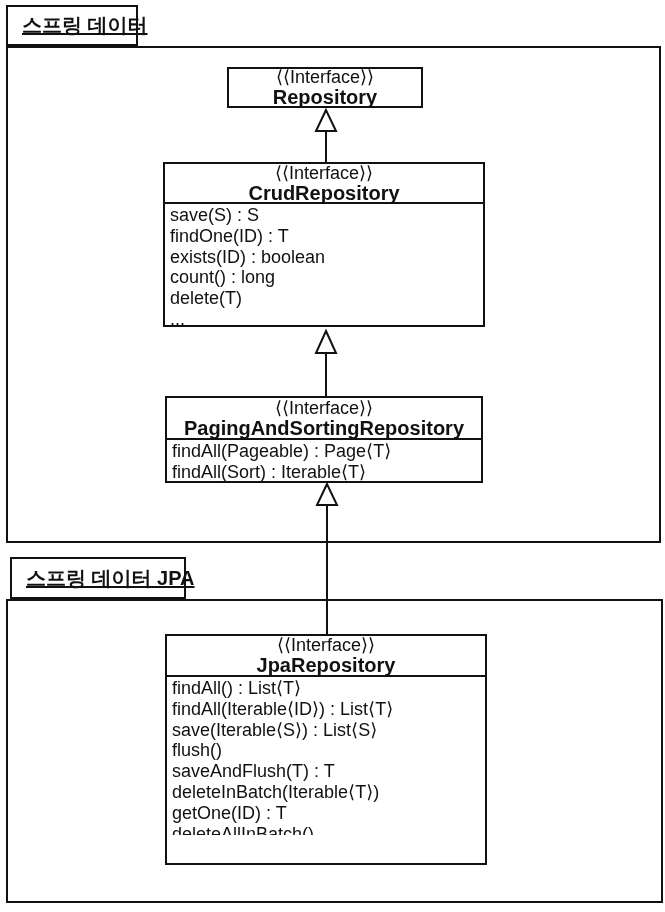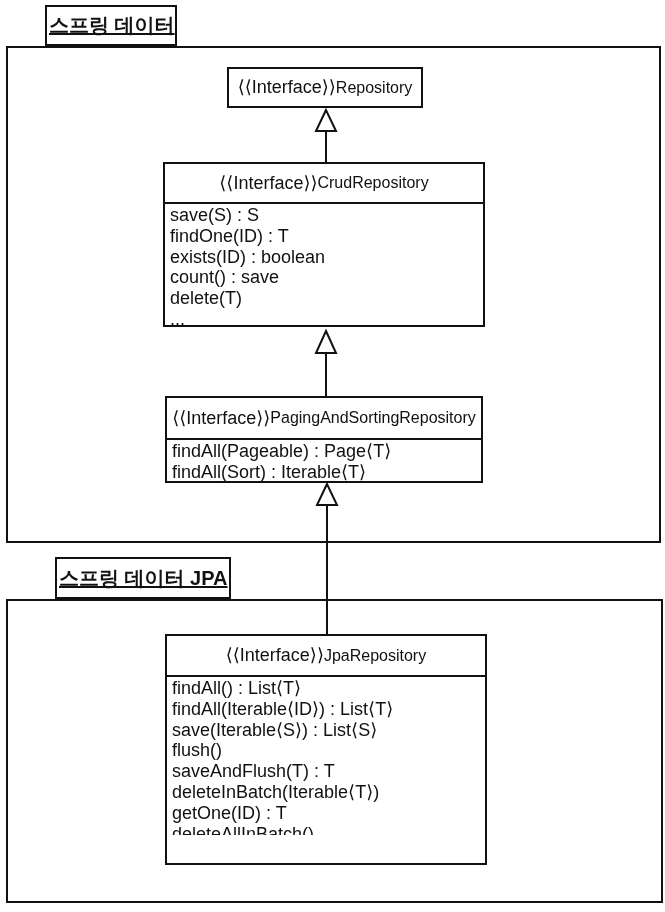--- a/index.html
+++ b/index.html
@@ -9,24 +9,23 @@
     background:#fff;
     font-family:"Liberation Sans","DejaVu Sans",sans-serif;
     color:#111;
     overflow:hidden;
   }
   .pkg-tab{
     position:absolute;
     background:#fff;
     border:2px solid #111;
     display:flex;align-items:center;
-    padding-left:2px;
+    padding-left:14px;
     box-sizing:border-box;
     z-index:2;
-    margin-left:39px;
   }
   .pkg-tab span{
     font-size:20px;font-weight:bold;
     text-decoration:underline;
     white-space:nowrap;
   }
   .pkg-body{
     position:absolute;
     background:#fff;
     border:2px solid #111;
@@ -34,44 +33,44 @@
     z-index:1;
   }
   .class-box{
     position:absolute;
     background:#fff;
     border:2px solid #111;
     box-sizing:border-box;
     z-index:3;
   }
   .class-header{
-    display:flex;
+    display:flex;flex-direction:column;
     justify-content:center;align-items:center;
     box-sizing:border-box;
   }
   .class-header.with-divider{border-bottom:2px solid #111;}
   .stereotype{font-size:18px;line-height:19px;white-space:nowrap;}
-  .class-name{font-size:16px;font-weight:normal;line-height:20px;white-space:nowrap;}
+  .class-name{font-size:20px;font-weight:bold;line-height:20px;white-space:nowrap;}
   .methods{
     padding:1px 0 0 5px;
     font-size:18px;
     box-sizing:border-box;
     overflow:hidden;
   }
   .method-row{line-height:20.8px;white-space:nowrap;}
   .arrow-overlay{
     position:absolute;left:0;top:0;
     width:665px;height:912px;
     z-index:4;
     pointer-events:none;
   }
   
   #pkg1-tab{left:6px;top:5px;width:132px;height:41px;}
   #pkg1-body{left:6px;top:46px;width:655px;height:497px;}
-  #pkg2-tab{left:16px;top:557px;width:176px;height:42px;}
+  #pkg2-tab{left:10px;top:557px;width:176px;height:42px;}
   #pkg2-body{left:6px;top:599px;width:657px;height:304px;}
   #box-repository{left:227px;top:67px;width:196px;height:41px;}
   #box-repository .class-header{height:100%;}
   #box-crud{left:163px;top:162px;width:322px;height:165px;}
   #box-crud .class-header{height:40px;}
   #box-crud .methods{height:123px;}
   #box-paging{left:165px;top:396px;width:318px;height:87px;}
   #box-paging .class-header{height:42px;}
   #box-paging .methods{height:43px;}
   #box-jpa{left:165px;top:634px;width:322px;height:231px;}
@@ -102,21 +101,21 @@
 
   <div class="class-box" id="box-crud">
     <div class="class-header with-divider">
       <div class="stereotype">⟨⟨Interface⟩⟩</div>
       <div class="class-name">CrudRepository</div>
     </div>
     <div class="methods">
         <div class="method-row">save(S) : S</div>
         <div class="method-row">findOne(ID) : T</div>
         <div class="method-row">exists(ID) : boolean</div>
-        <div class="method-row">count() : save</div>
+        <div class="method-row">count() : long</div>
         <div class="method-row">delete(T)</div>
         <div class="method-row">...</div>
       </div>
   </div>
 
   <div class="class-box" id="box-paging">
     <div class="class-header with-divider">
       <div class="stereotype">⟨⟨Interface⟩⟩</div>
       <div class="class-name">PagingAndSortingRepository</div>
     </div>

